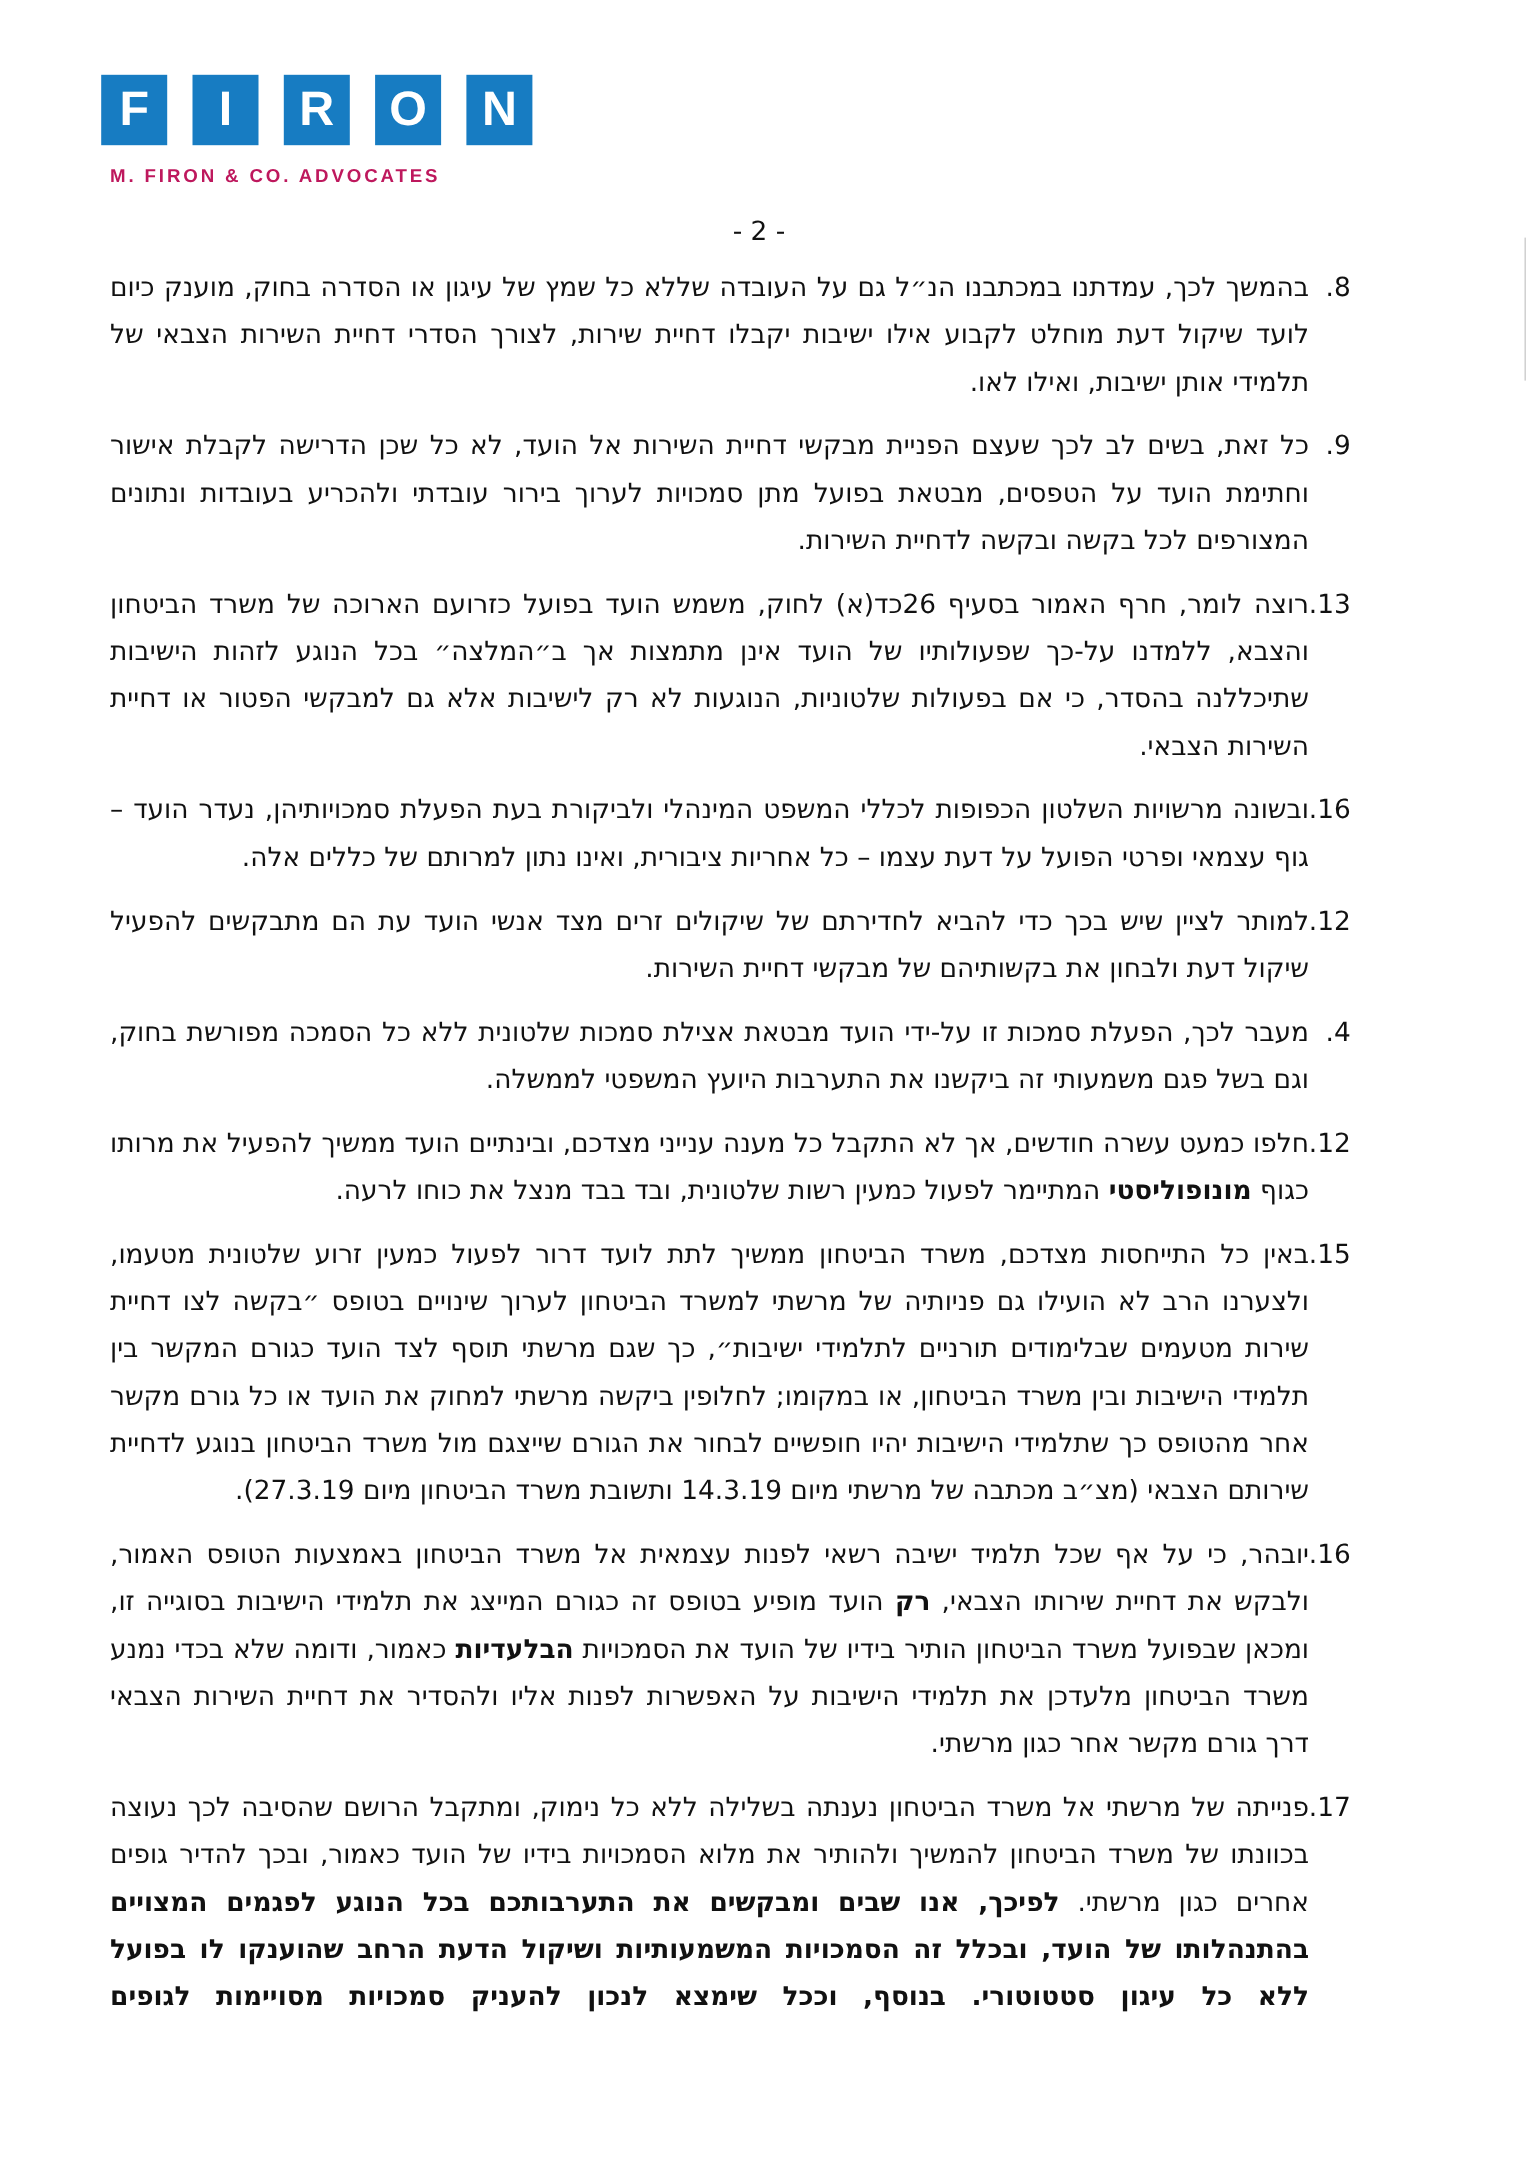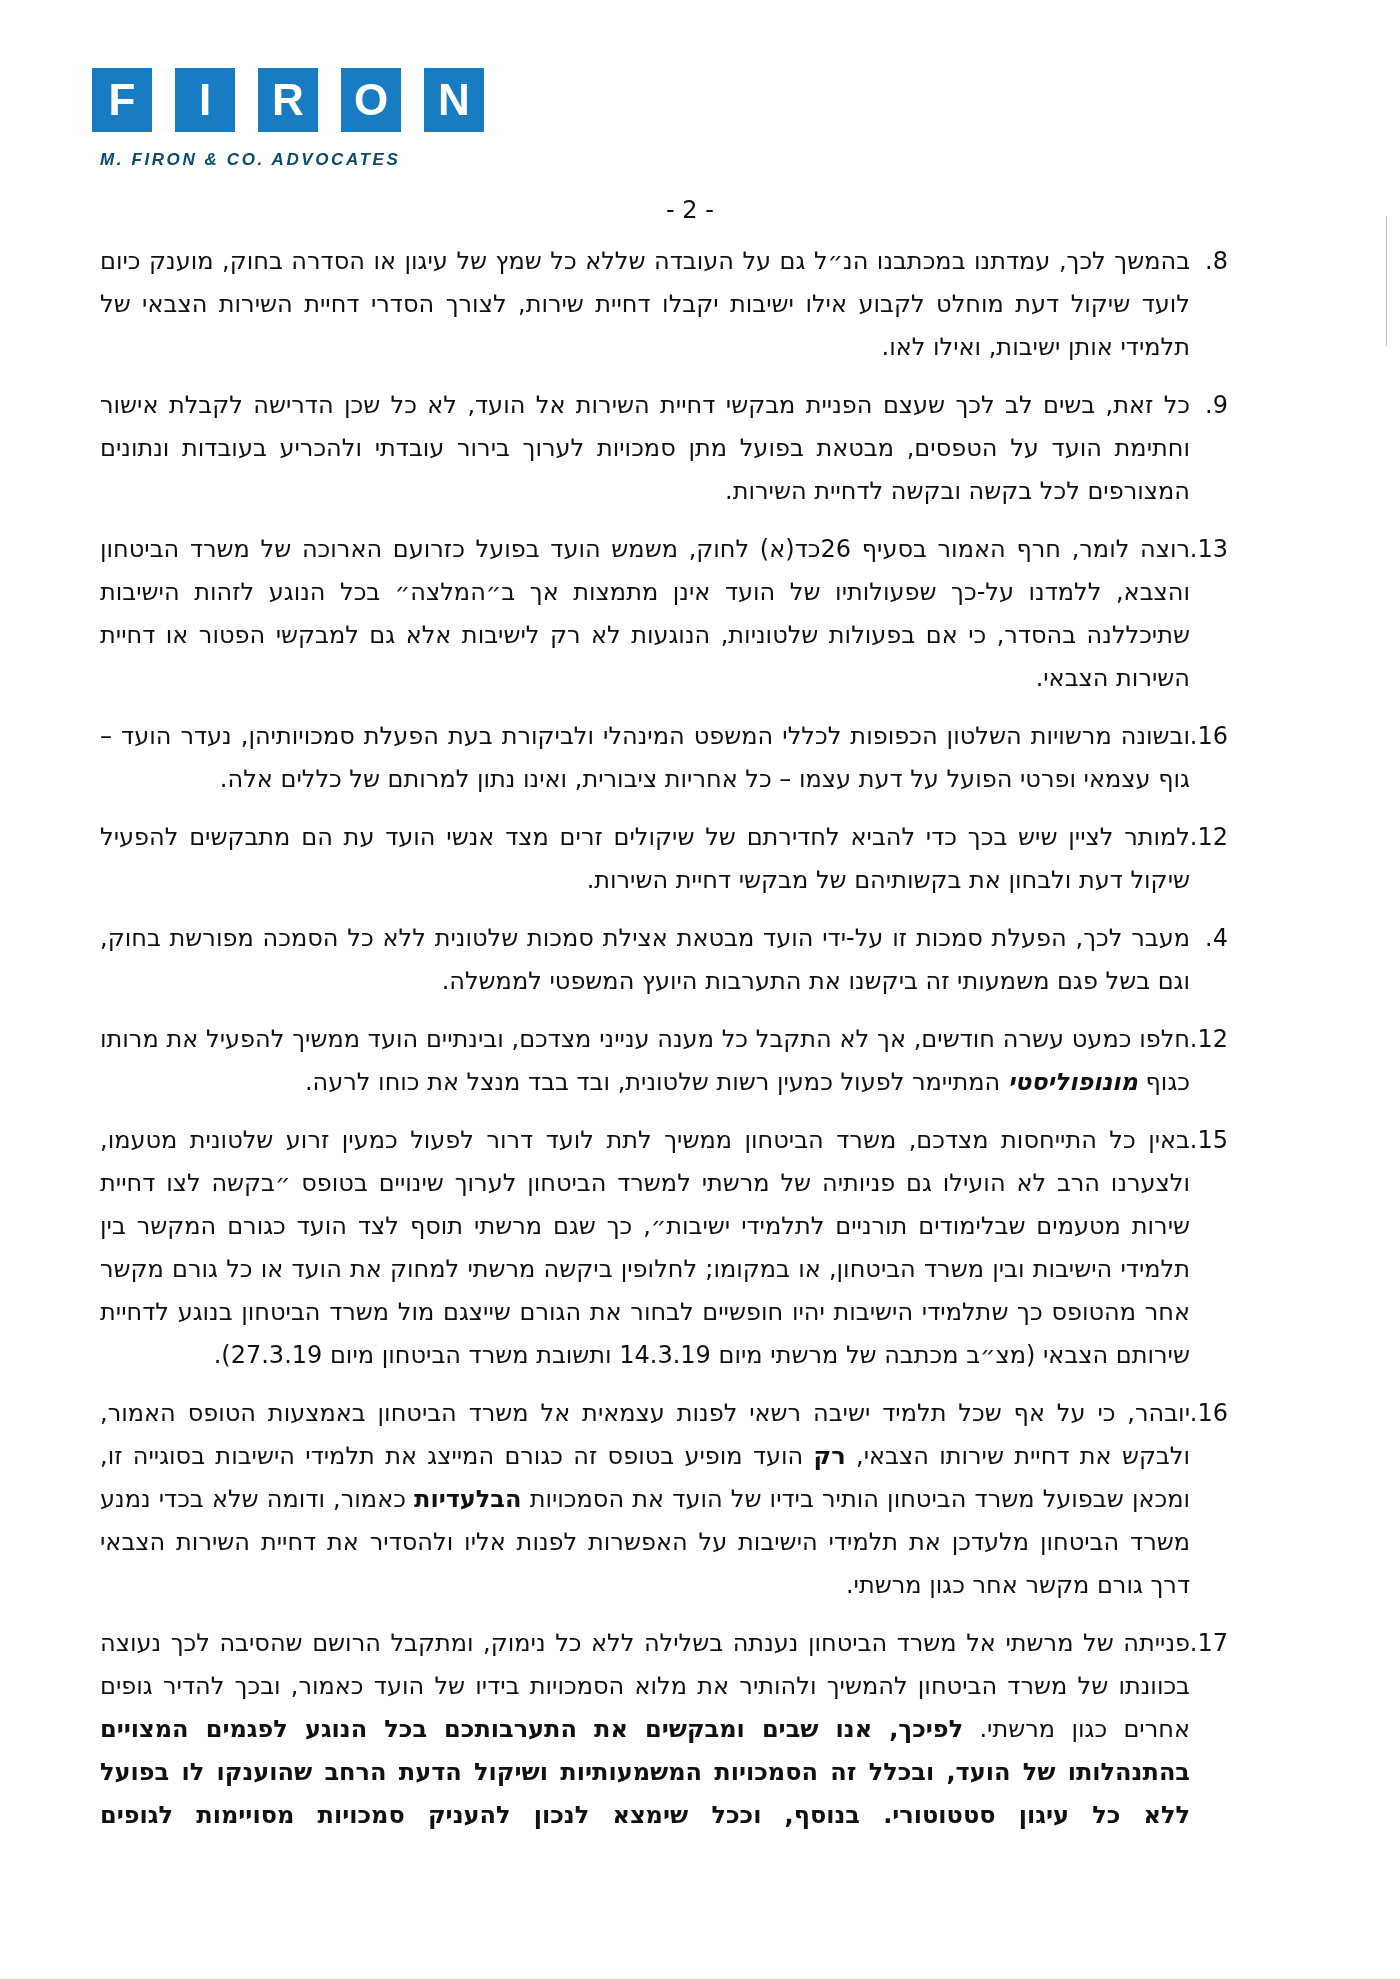--- a/index.html
+++ b/index.html
@@ -53,42 +53,42 @@
     width:38px;min-width:38px;
     text-align:right;
     font-size:24px;line-height:43px;
   }
   .text{
     flex:1;
     text-align:justify;
   }
   .fill-last .text{text-align-last:justify;}
   .run-bold{font-weight:bold;margin-top:44px;}
-  .run-bolditalic{font-weight:bold;font-style:italic;}
+  .run-bolditalic{font-weight:bold;}
 
   
   .scan-line{
     position:absolute;left:1386px;top:216px;width:1px;height:130px;
     background:#9a9a9a;opacity:.65;
   }
 </style>
 </head>
 <body>
 
 <div class="page">
 
   <div class="logo-row">
       <div class="logo-square" style="background: rgb(23, 124, 194);">F</div>
       <div class="logo-square" style="background: rgb(23, 124, 194);">I</div>
       <div class="logo-square" style="background: rgb(23, 124, 194);">R</div>
       <div class="logo-square" style="background: rgb(23, 124, 194);">O</div>
       <div class="logo-square" style="background: rgb(23, 124, 194);">N</div>
     </div>
 
-  <div class="tagline" style="color: #0c4a6e; font-style: italic;">M. FIRON &amp; CO. ADVOCATES</div>
+  <div class="tagline" style="color: #be185d;">M. FIRON &amp; CO. ADVOCATES</div>
 
   <div class="page-number">- 2 -</div>
 
   <div class="content">
       <div class="para">
         <span class="num">8.</span>
         <div class="text"><span>בהמשך לכך, עמדתנו במכתבנו הנ״ל גם על העובדה שללא כל שמץ של עיגון או הסדרה בחוק, מוענק כיום לועד שיקול דעת מוחלט לקבוע אילו ישיבות יקבלו דחיית שירות, לצורך הסדרי דחיית השירות הצבאי של תלמידי אותן ישיבות, ואילו לאו.</span></div>
       </div>
       <div class="para">
         <span class="num">9.</span>

